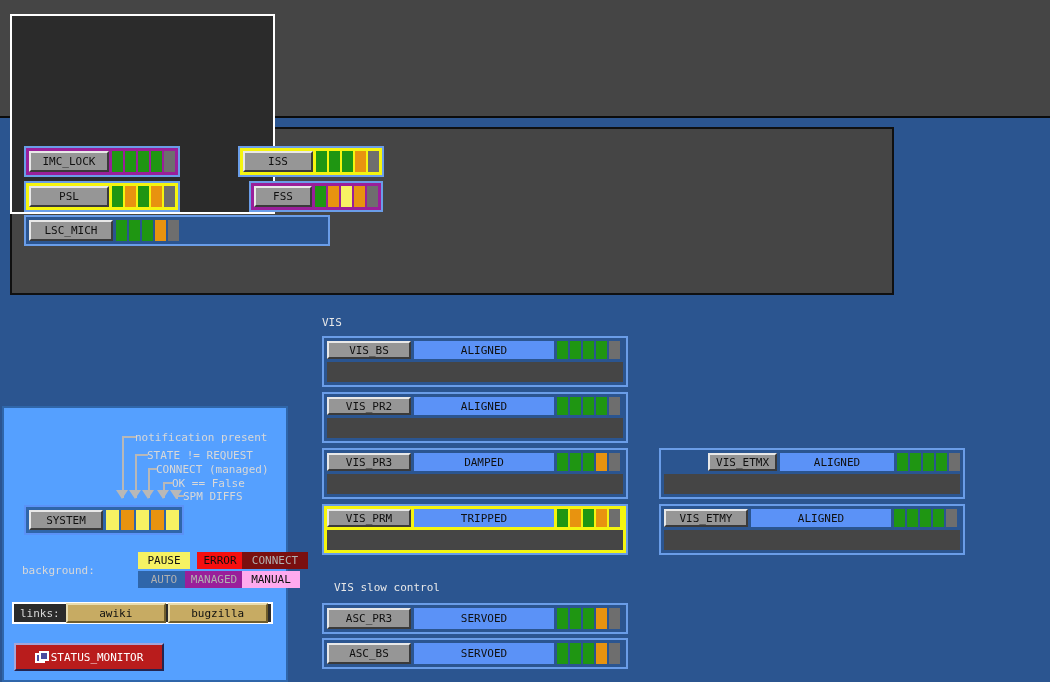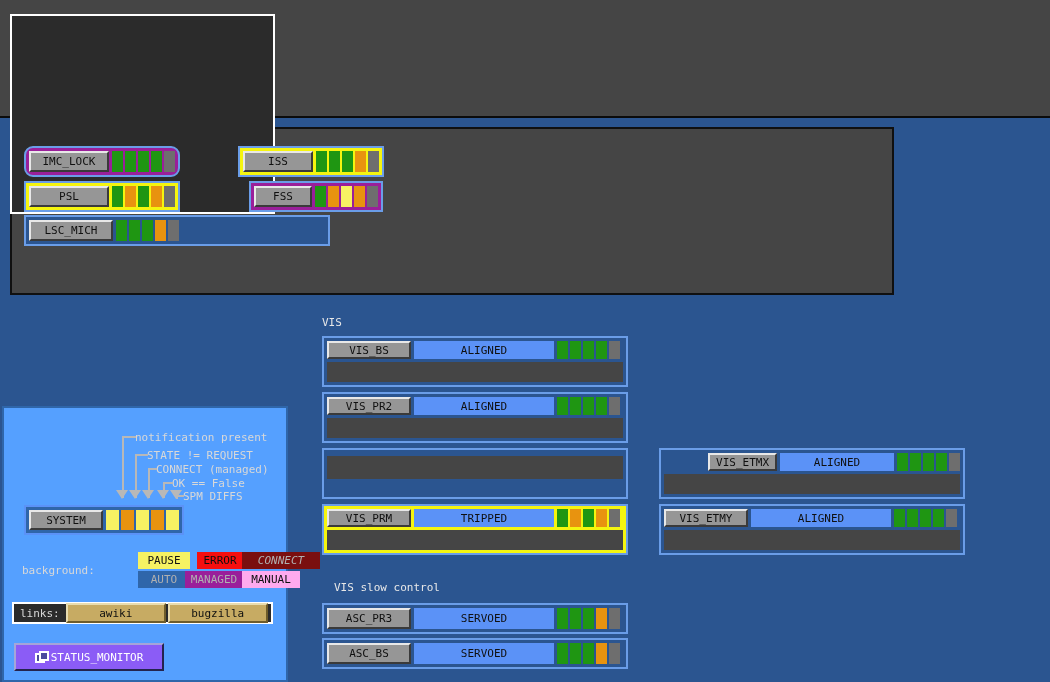--- a/index.html
+++ b/index.html
@@ -225,21 +225,21 @@
     align-items: center;
     justify-content: center;
     box-sizing: border-box;
     margin-right: 2px;
     white-space: nowrap;
   }
   #status-monitor-btn {
     position: absolute;
     left: 14px; top: 643px;
     width: 150px; height: 28px;
-    background: #8b5cf6;
+    background: #b91c1c;
     border-top: 2px solid #a5a5d8;
     border-left: 2px solid #a5a5d8;
     border-right: 2px solid #24244f;
     border-bottom: 2px solid #24244f;
     box-sizing: border-box;
     display: flex;
     align-items: center;
     justify-content: center;
     color: #ffffff;
     font-size: 11px;
@@ -313,21 +313,21 @@
 </div>
 
 <div id="status-monitor-btn">
   <span id="status-monitor-icon">
     <i class="a"></i>
       <i class="b"></i>
   </span>
   <span>STATUS_MONITOR</span>
 </div>
 
-<div class="node fr-purple" style="left: 24px; top: 146px; width: 156px; border-radius: 9px;">
+<div class="node fr-purple" style="left: 24px; top: 146px; width: 156px;">
     <div class="node-line">
       <div class="node-name" style="width: 80px;">IMC_LOCK</div>
       <div class="leds">
         <div class="led green"></div>
         <div class="led green"></div>
         <div class="led green"></div>
         <div class="led green"></div>
         <div class="led gray"></div>
       </div>
     </div>
@@ -402,20 +402,31 @@
         <div class="led green"></div>
         <div class="led green"></div>
         <div class="led green"></div>
         <div class="led green"></div>
         <div class="led gray"></div>
       </div>
     </div>
     <div class="msgbar"></div>
   </div>
 <div class="node fr-blue" style="left: 322px; top: 448px; width: 306px; height: 51px;">
+    <div class="node-line">
+      <div class="node-name" style="width: 84px;">VIS_PR3</div>
+      <div class="node-state" style="width: 140px;">DAMPED</div>
+      <div class="leds">
+        <div class="led green"></div>
+        <div class="led green"></div>
+        <div class="led green"></div>
+        <div class="led orange"></div>
+        <div class="led gray"></div>
+      </div>
+    </div>
     <div class="msgbar"></div>
   </div>
 <div class="node fr-yellow" style="left: 322px; top: 504px; width: 306px; height: 51px;">
     <div class="node-line">
       <div class="node-name" style="width: 84px;">VIS_PRM</div>
       <div class="node-state" style="width: 140px;">TRIPPED</div>
       <div class="leds">
         <div class="led green"></div>
         <div class="led orange"></div>
         <div class="led green"></div>
@@ -474,16 +485,16 @@
         <div class="led green"></div>
         <div class="led green"></div>
         <div class="led green"></div>
         <div class="led orange"></div>
         <div class="led gray"></div>
       </div>
     </div>
   </div>
 <div class="swatch" style="left: 98px; top: 552px; width: 52px; background: rgb(245, 242, 99); color: rgb(16, 16, 16);">PAUSE</div>
 <div class="swatch" style="left: 157px; top: 552px; width: 46px; background: rgb(245, 15, 15); color: rgb(16, 16, 16);">ERROR</div>
-<div class="swatch" style="left: 202px; top: 552px; width: 78px; background: rgb(122, 15, 15); color: rgb(176, 176, 176); font-style: italic;">CONNECT</div>
+<div class="swatch" style="left: 202px; top: 552px; width: 66px; background: rgb(122, 15, 15); color: rgb(176, 176, 176);">CONNECT</div>
 <div class="swatch" style="left: 98px; top: 571px; width: 52px; background: rgb(47, 102, 170); color: rgb(176, 176, 176);">AUTO</div>
 <div class="swatch" style="left: 145px; top: 571px; width: 58px; background: rgb(154, 31, 154); color: rgb(176, 176, 176);">MANAGED</div>
 <div class="swatch" style="left: 202px; top: 571px; width: 58px; background: rgb(255, 170, 238); color: rgb(16, 16, 16);">MANUAL</div>
 
 </body></html>

